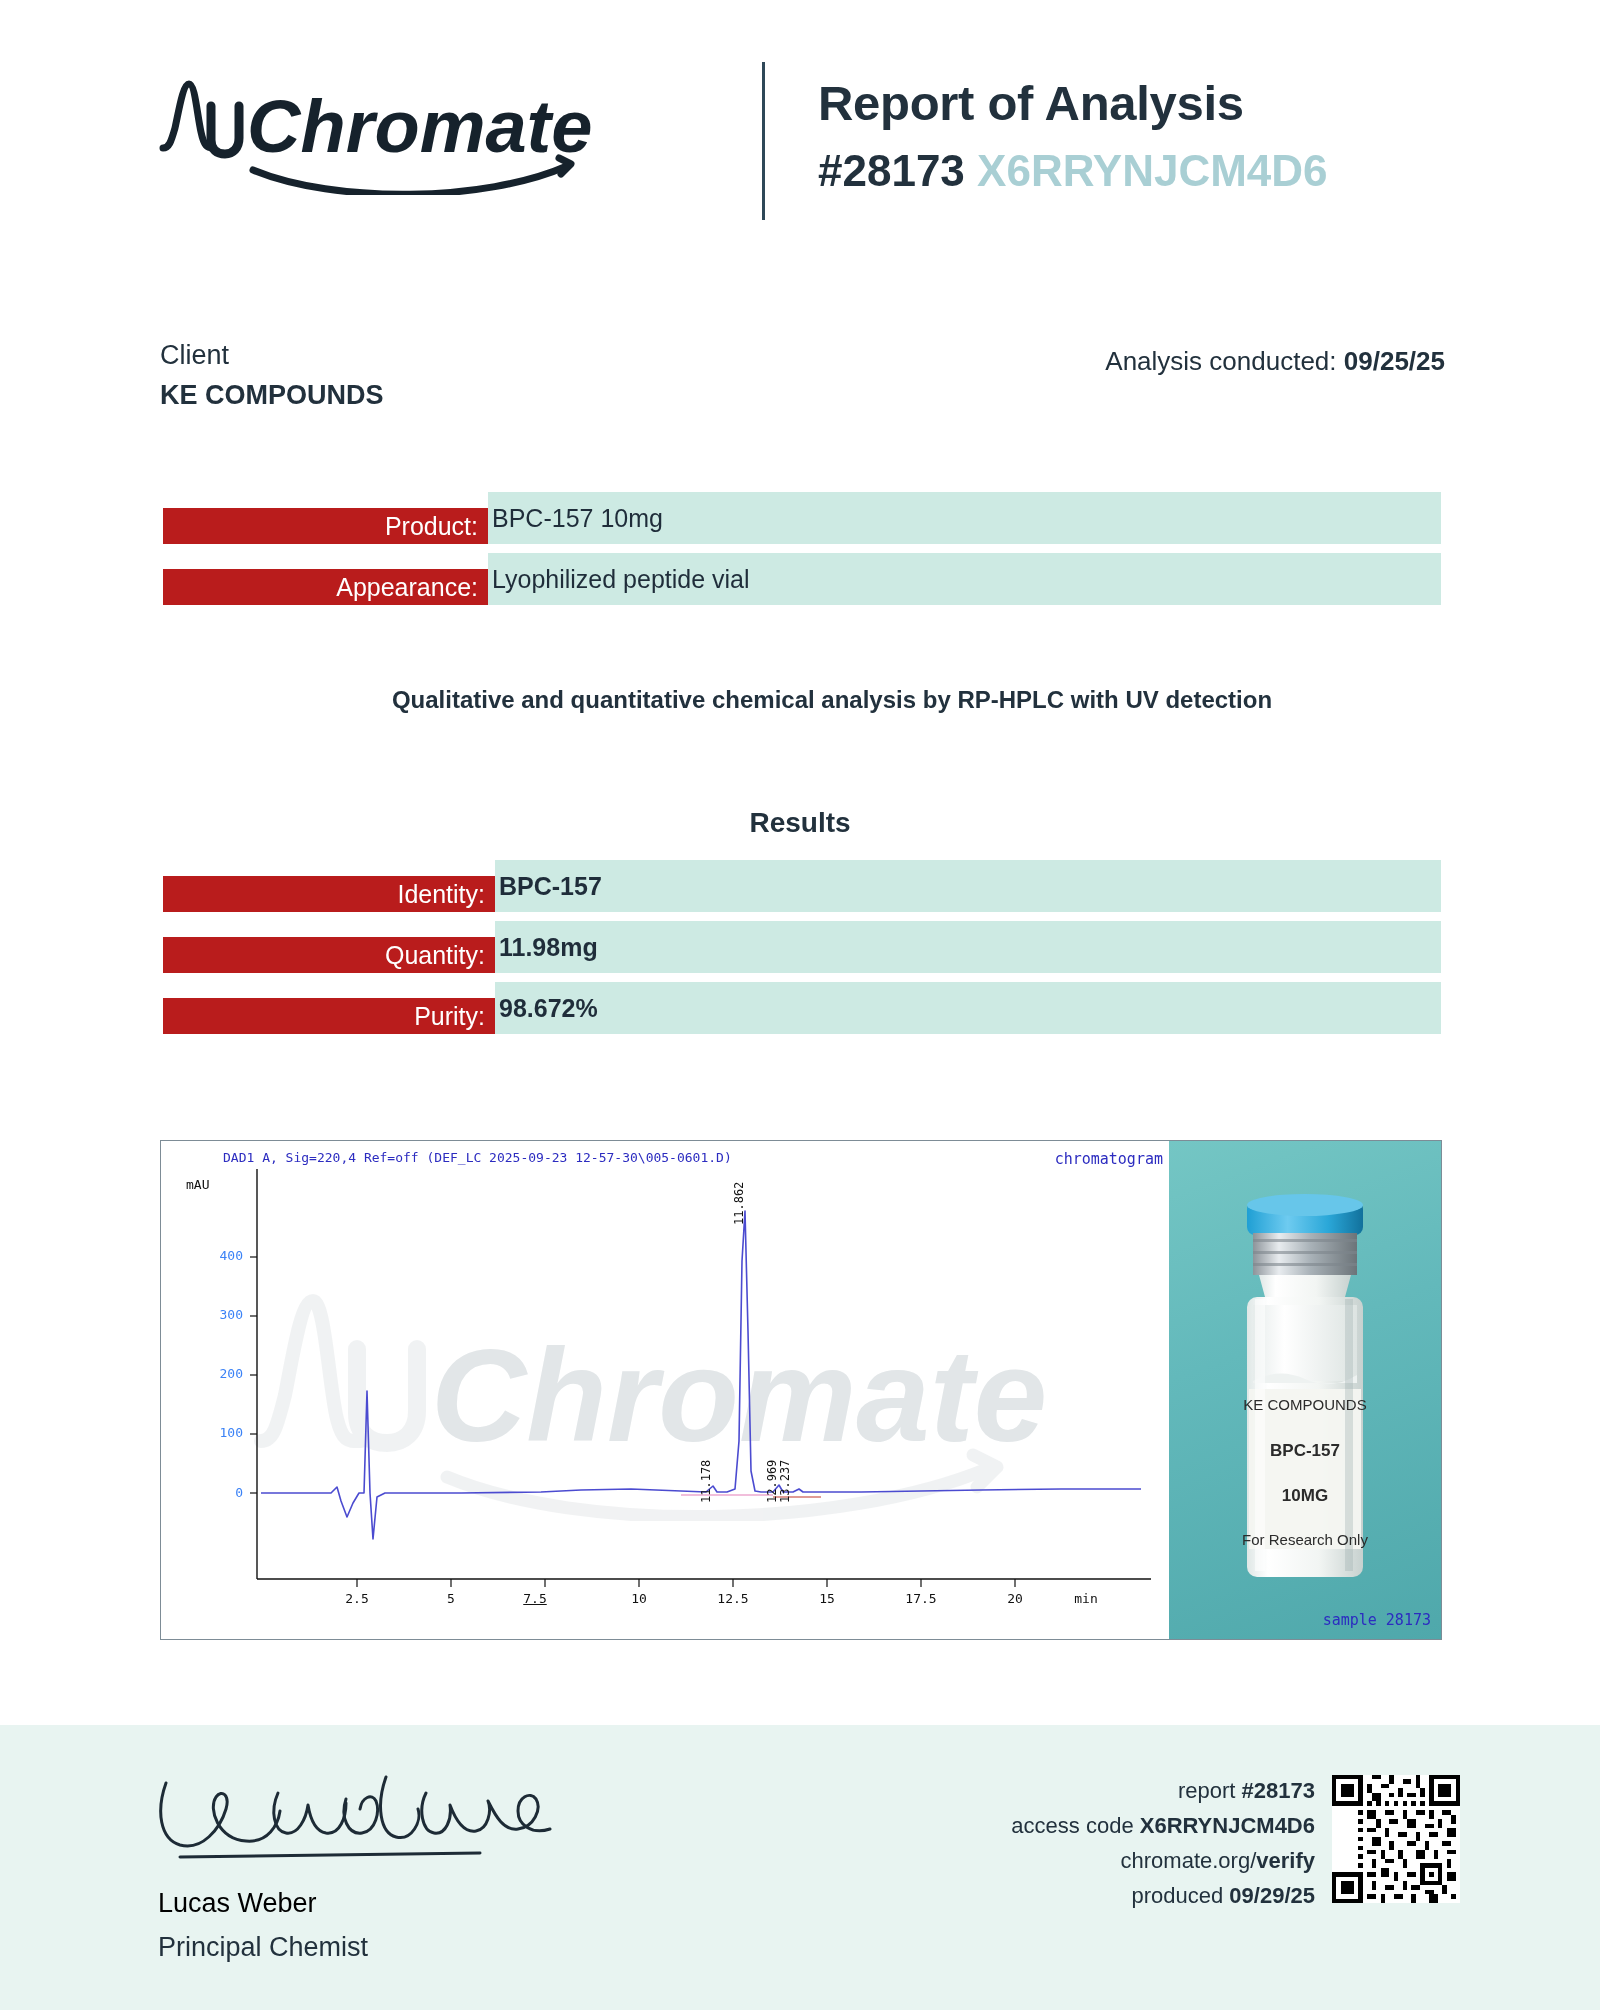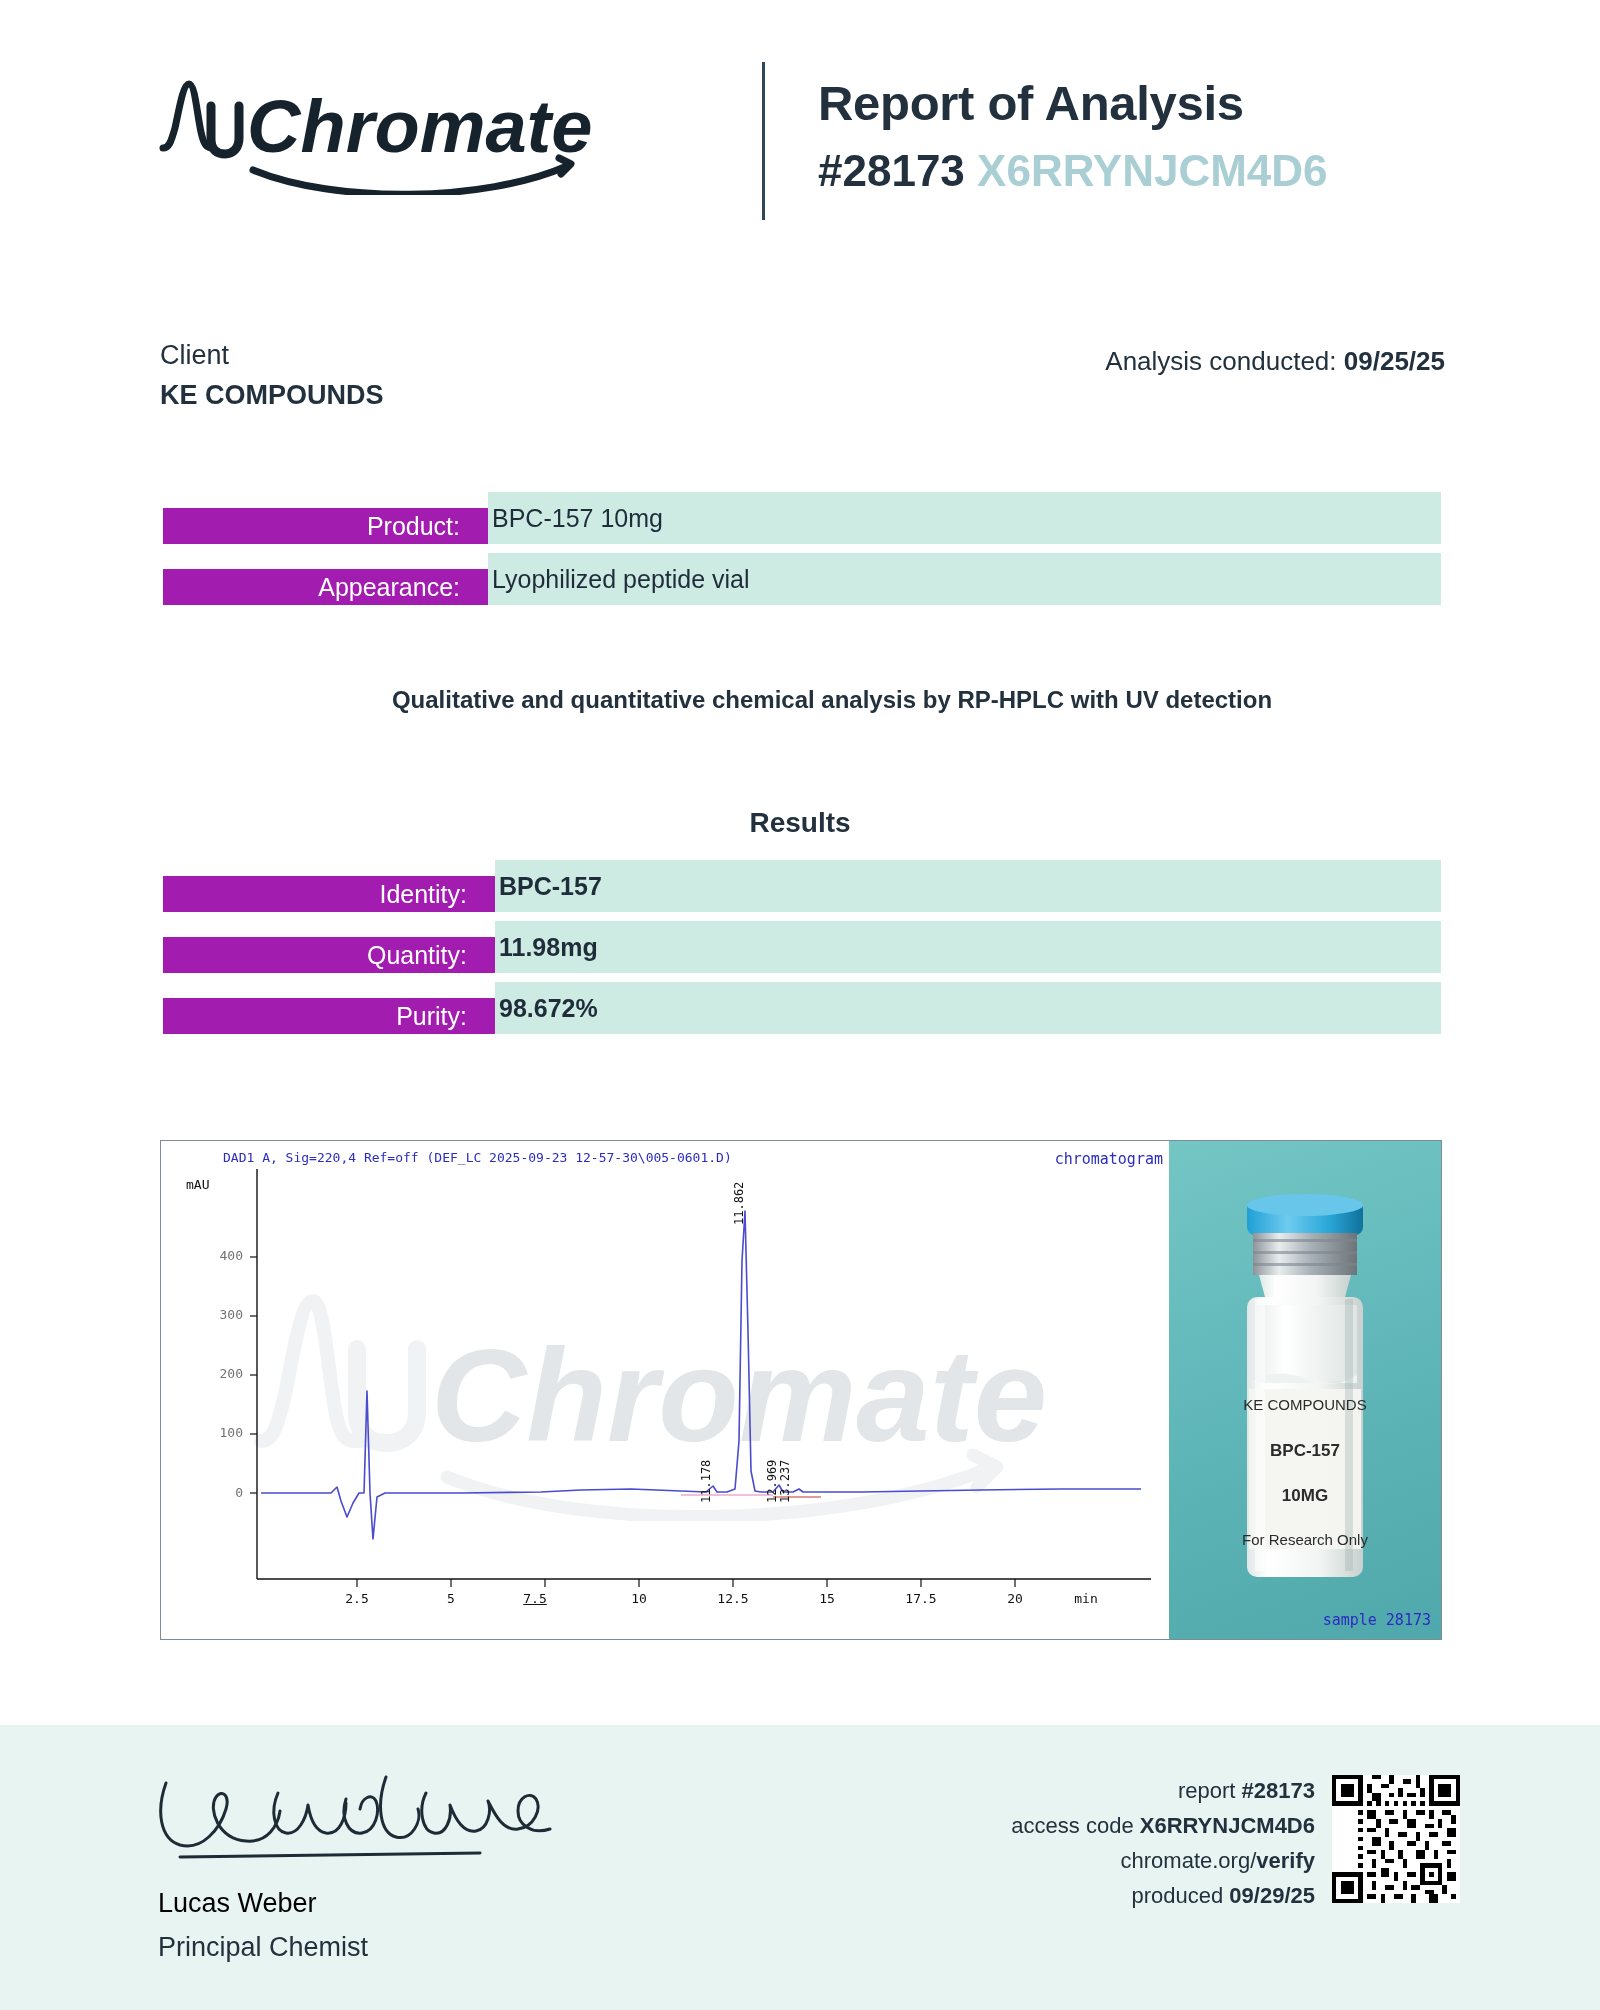--- a/index.html
+++ b/index.html
@@ -79,27 +79,27 @@
     left: 163px; top: 492px;
     width: 1278px;
   }
   .row {
     display: flex;
     margin-bottom: 9px;
     height: 52px;
   }
   .row .k {
     width: 325px;
-    background: #a21caf;
+    background: #b91c1c;
     color: #ffffff;
     font-size: 25px;
     display: flex;
     align-items: center;
     justify-content: flex-end;
-    padding-right: 28px;
+    padding-right: 10px;
     margin-top: 16px;
   }
   .row .v {
     flex: 1;
     background: #cdeae3;
     color: #1f2d3a;
     font-size: 25px;
     display: flex;
     align-items: center;
     padding-left: 4px;
@@ -177,21 +177,21 @@
     position: absolute;
     left: 25px; top: 36px;
     font-size: 13px;
     font-family: "DejaVu Sans Mono", monospace;
     color: #111;
   }
   .ytick {
     position: absolute;
     font-size: 13px;
     font-family: "DejaVu Sans Mono", monospace;
-    color: #737373;
+    color: #3b82f6;
     text-align: right;
     width: 40px;
   }
   .xtick {
     position: absolute;
     font-size: 13px;
     font-family: "DejaVu Sans Mono", monospace;
     color: #111;
     text-align: center;
     width: 50px;

